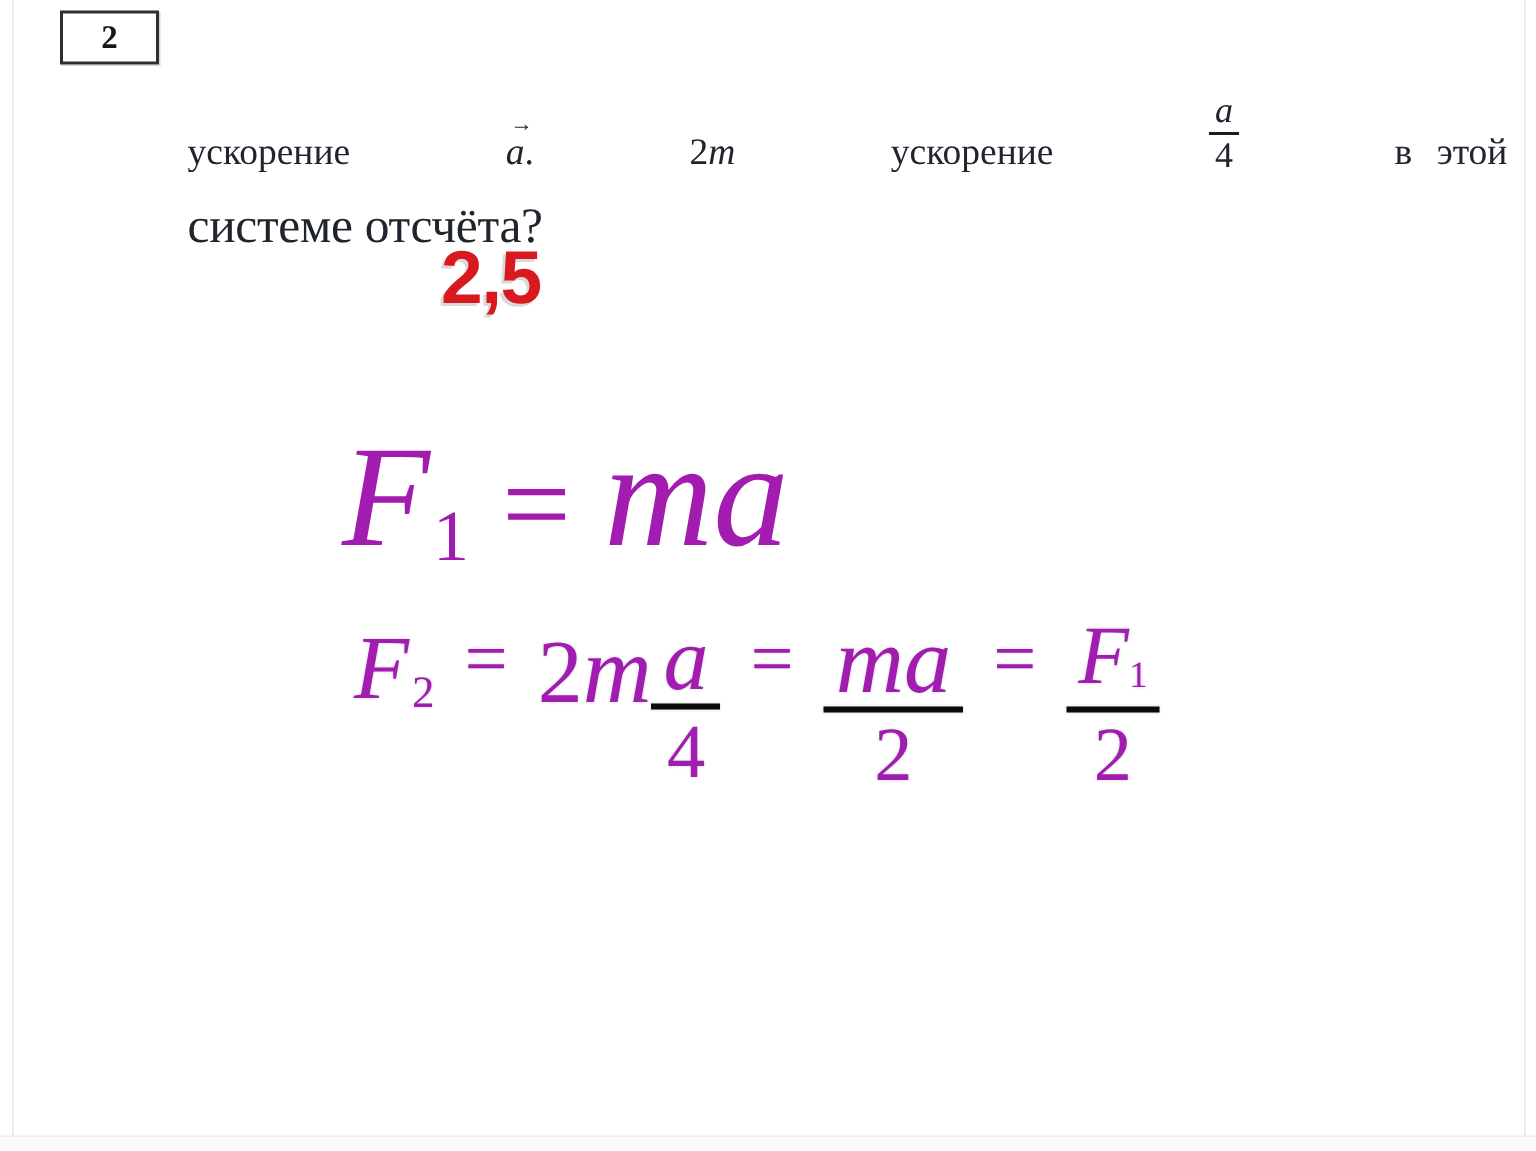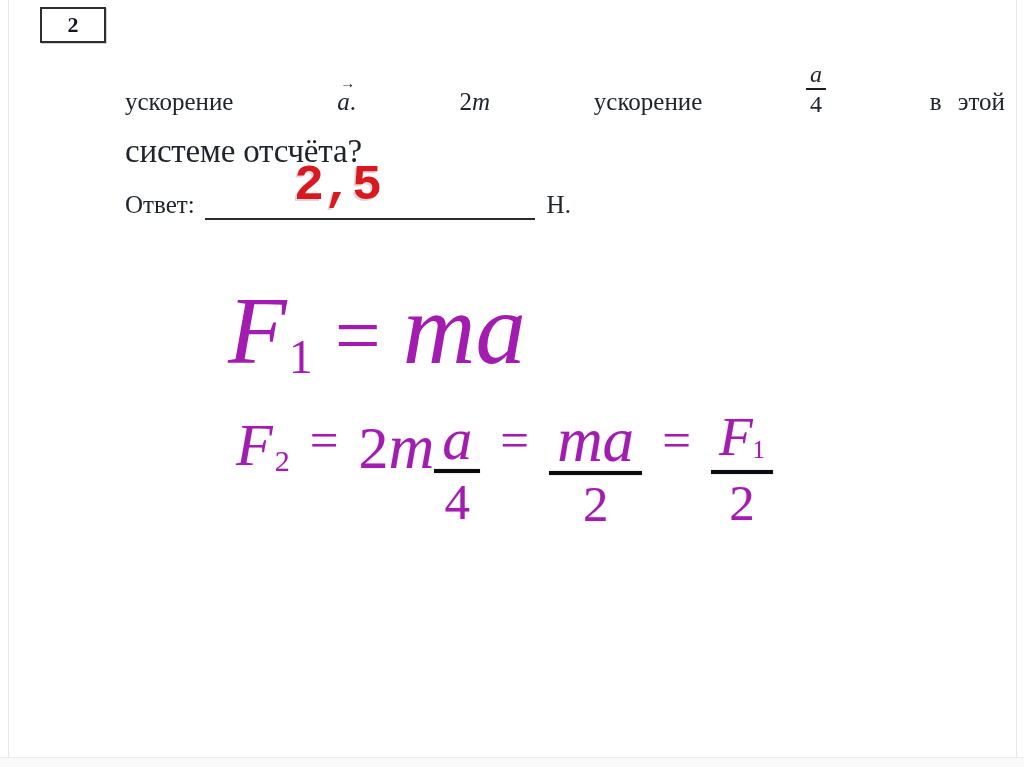--- a/index.html
+++ b/index.html
@@ -75,21 +75,21 @@
     display: flex; align-items: flex-end; line-height: 1.2;
   }
   .blank {
     display: inline-block; width: 330px; height: 28px;
     border-bottom: 2px solid #2a2b30;
     margin: 0 12px 0 10px;
   }
 
   .red-answer {
     position: absolute; left: 294px; top: 158px;
-    font-family: Liberation Mono, monospace;
+    font-family: Liberation Sans, sans-serif;
     font-weight: bold; font-size: 50px; line-height: 1.1;
     color: #d8191f; letter-spacing: -1px;
     text-shadow: -2px 2px 0 rgba(170,170,175,0.45);
     z-index: 2;
   }
 
   
   .formula { position: absolute; line-height: 1; color: #a21caf; white-space: nowrap; }
   .formula i { font-family: "Liberation Serif", serif; }
 
@@ -141,25 +141,20 @@
     <span class="fi">
       <span class="fi-num"><i>a</i></span>
       <span class="fi-bar"></span>
       <span class="fi-den">4</span>
     </span>
     <span class="tail">в этой</span>
   </div>
 
   <div class="line3">системе отсчёта?</div>
 
-  <div class="answer-row">
-    <span>Ответ:</span>
-    <span class="blank"></span>
-    <span>Н.</span>
-  </div>
 
   <div class="red-answer">2,5</div>
 
   <div class="formula formula1">
     <span><i>F</i><span class="sub">1</span></span>
     <span class="eq">=</span>
     <i class="rhs">ma</i>
   </div>
 
   <div class="formula formula2">

